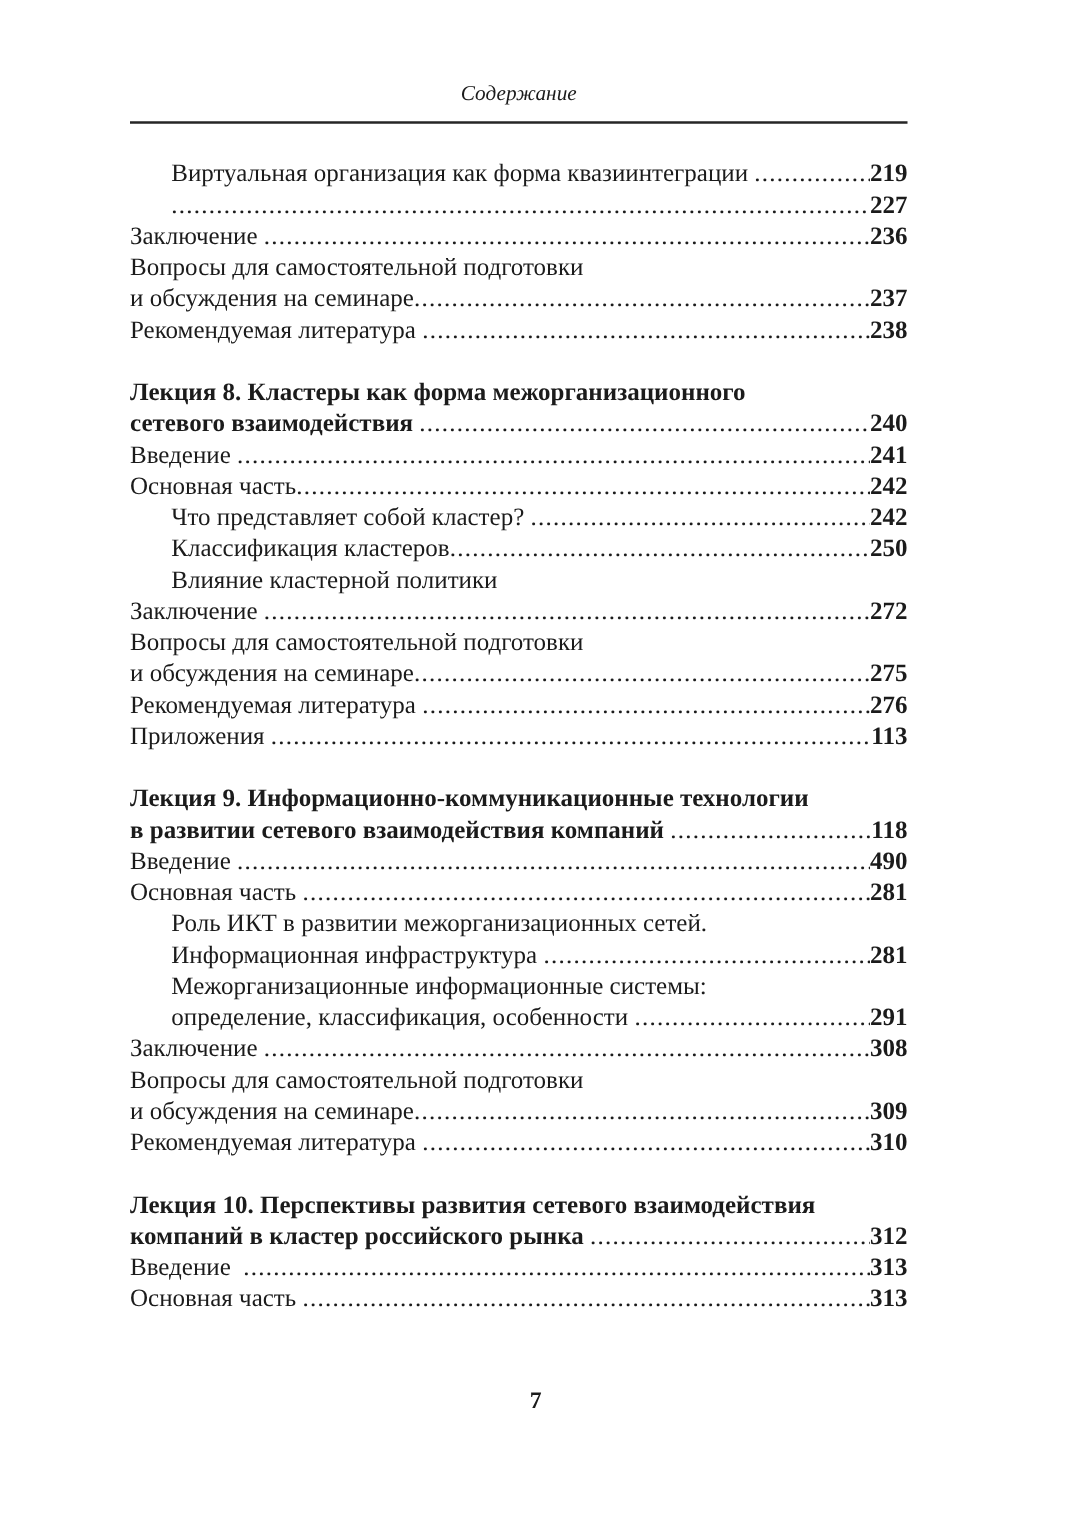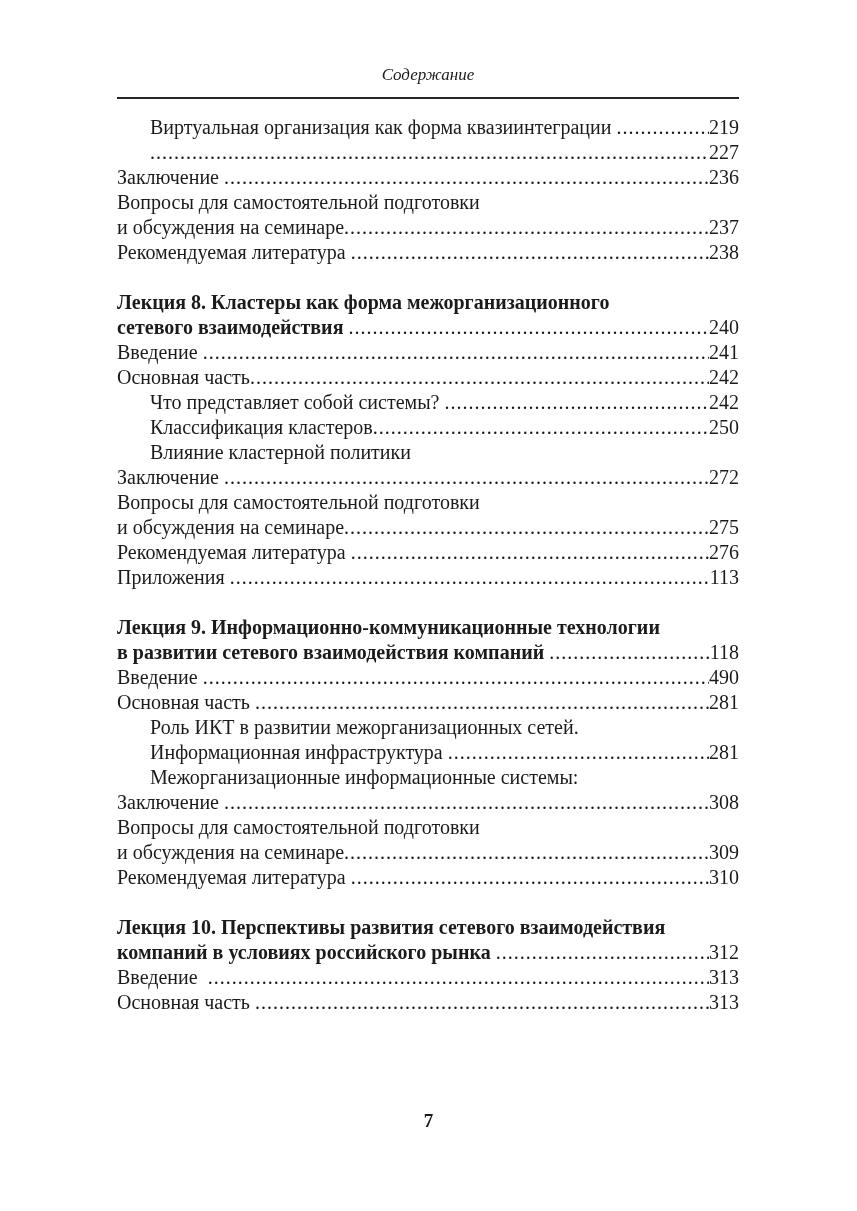--- a/index.html
+++ b/index.html
@@ -10,38 +10,38 @@
     width: 857px;
     height: 1211px;
     position: relative;
     background: #ffffff;
     font-family: "Liberation Serif", serif;
     color: #1b1b1b;
     overflow: hidden;
   }
   .page-content {
     position: absolute;
-    left: 117px;
+    left: 104px;
     top: 64px;
     width: 622px;
   }
   .running-header {
     text-align: center;
     font-style: italic;
     font-size: 17px;
     line-height: 22px;
   }
   .header-rule {
     border: none;
     border-bottom: 2px solid #262626;
     margin: 11px 0 0 0;
     height: 0;
   }
   .toc-list {
-    margin-top: 16px;
+    margin-top: 28px;
     font-size: 20px;
     line-height: 25px;
   }
   .toc-row {
     display: flex;
     align-items: baseline;
     height: 25px;
   }
   .toc-row.indent-1 { padding-left: 33px; }
   .toc-row.bold { font-weight: bold; }
@@ -56,21 +56,21 @@
     overflow: hidden;
     white-space: nowrap;
     font-weight: normal;
     letter-spacing: 1px;
   }
   .toc-leader::after {
     content: "........................................................................................................................................................................";
   }
   .toc-page {
     flex: 0 0 auto;
-    font-weight: normal;
+    font-weight: bold;
   }
   .page-footer {
     position: absolute;
     top: 1108px;
     left: 0;
     width: 857px;
     text-align: center;
     font-size: 19px;
     font-weight: bold;
     line-height: 25px;
@@ -122,21 +122,21 @@
         <span class="toc-text">Введение </span>
         <span class="toc-leader"></span>
         <span class="toc-page">241</span>
       </div>
       <div class="toc-row">
         <span class="toc-text">Основная часть</span>
         <span class="toc-leader"></span>
         <span class="toc-page">242</span>
       </div>
       <div class="toc-row indent-1">
-        <span class="toc-text">Что представляет собой системы? </span>
+        <span class="toc-text">Что представляет собой кластер? </span>
         <span class="toc-leader"></span>
         <span class="toc-page">242</span>
       </div>
       <div class="toc-row indent-1">
         <span class="toc-text">Классификация кластеров</span>
         <span class="toc-leader"></span>
         <span class="toc-page">250</span>
       </div>
       <div class="toc-row indent-1">
         <span class="toc-text">Влияние кластерной политики</span>
@@ -186,20 +186,25 @@
         <span class="toc-text">Роль ИКТ в развитии межорганизационных сетей.</span>
       </div>
       <div class="toc-row indent-1">
         <span class="toc-text">Информационная инфраструктура </span>
         <span class="toc-leader"></span>
         <span class="toc-page">281</span>
       </div>
       <div class="toc-row indent-1">
         <span class="toc-text">Межорганизационные информационные системы:</span>
       </div>
+      <div class="toc-row indent-1">
+        <span class="toc-text">определение, классификация, особенности </span>
+        <span class="toc-leader"></span>
+        <span class="toc-page">291</span>
+      </div>
       <div class="toc-row">
         <span class="toc-text">Заключение </span>
         <span class="toc-leader"></span>
         <span class="toc-page">308</span>
       </div>
       <div class="toc-row">
         <span class="toc-text">Вопросы для самостоятельной подготовки</span>
       </div>
       <div class="toc-row">
         <span class="toc-text">и обсуждения на семинаре</span>
@@ -208,21 +213,21 @@
       </div>
       <div class="toc-row">
         <span class="toc-text">Рекомендуемая литература </span>
         <span class="toc-leader"></span>
         <span class="toc-page">310</span>
       </div>
       <div class="toc-row bold gap-before">
         <span class="toc-text">Лекция 10. Перспективы развития сетевого взаимодействия</span>
       </div>
       <div class="toc-row bold">
-        <span class="toc-text">компаний в условиях российского рынка </span>
+        <span class="toc-text">компаний в кластер российского рынка </span>
         <span class="toc-leader"></span>
         <span class="toc-page">312</span>
       </div>
       <div class="toc-row">
         <span class="toc-text">Введение  </span>
         <span class="toc-leader"></span>
         <span class="toc-page">313</span>
       </div>
       <div class="toc-row">
         <span class="toc-text">Основная часть </span>

